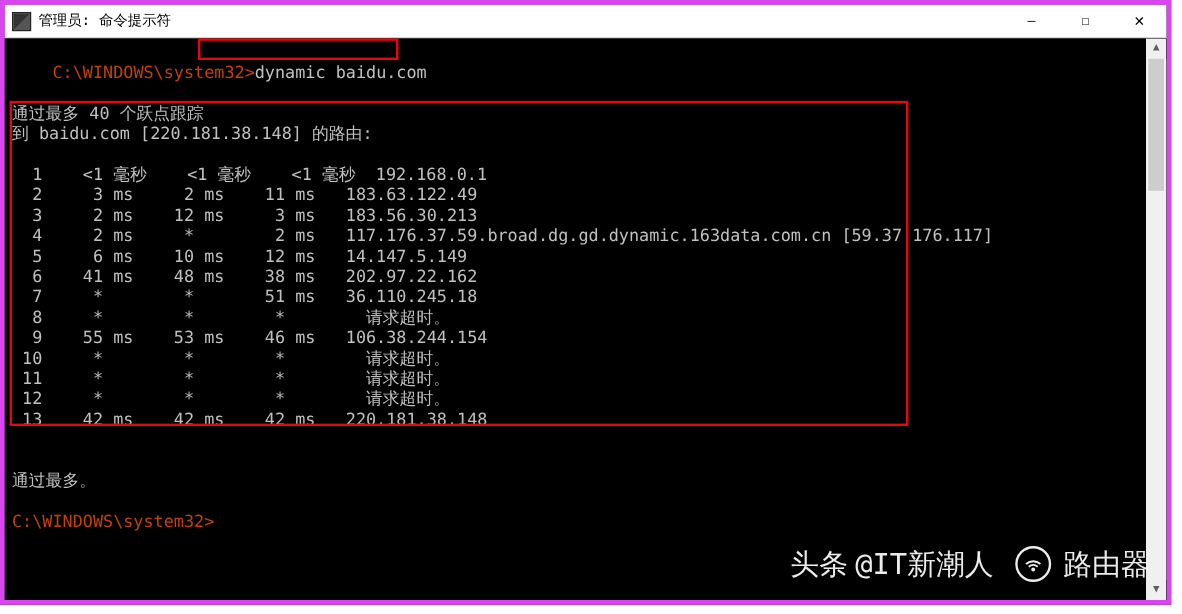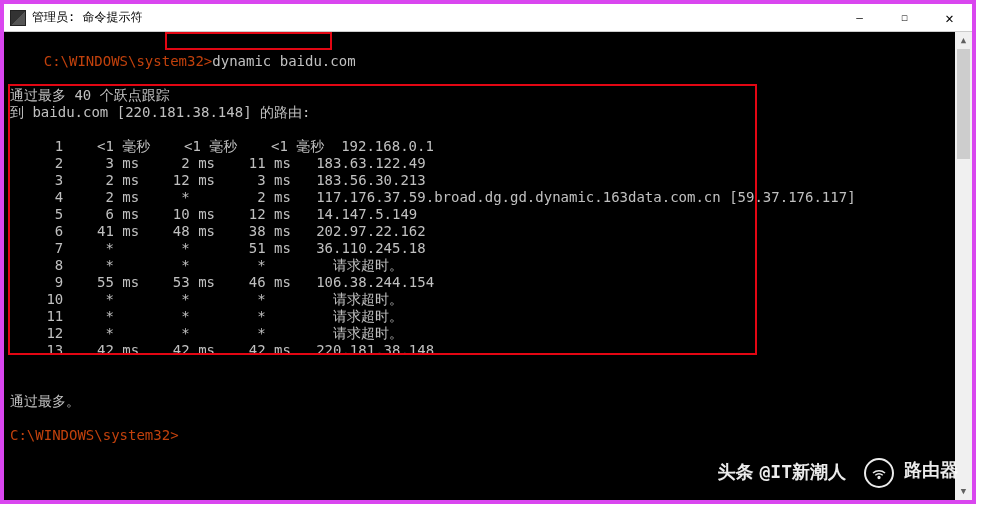--- a/index.html
+++ b/index.html
@@ -87,43 +87,43 @@
       top: 80px;
       width: 749px;
       height: 271px;
       pointer-events: none;
     }
     .watermark {
       position: absolute;
       right: 14px;
       bottom: 12px;
       display: flex;
-      align-items: flex-start;
+      align-items: center;
       gap: 10px;
       color: #fff;
-      font-weight: bold;
-      font-size: 18px;
+      font-weight: normal;
+      font-size: 24px;
       opacity: 0.92;
       pointer-events: none;
     }
     .wm-pill {
       display: flex;
       align-items: center;
       gap: 6px;
       padding: 2px 8px;
       border-radius: 4px;
     }
     .wm-circle {
       width: 30px; height: 30px;
       border: 2px solid #fff; border-radius: 50%;
       display: flex; align-items: center; justify-content: center;
       font-size: 20px;
     }
     .prompt-line { color: #c2410c; }
-    .hop-row { display: block; margin-left: 28px; }
+    .hop-row { display: block; }
   </style>
 </head>
 <body>
 
 <div class="window">
 
   <div class="titlebar">
     <span class="titlebar-icon"></span>
     <span class="titlebar-title">管理员: 命令提示符</span>
     <div class="titlebar-buttons">

